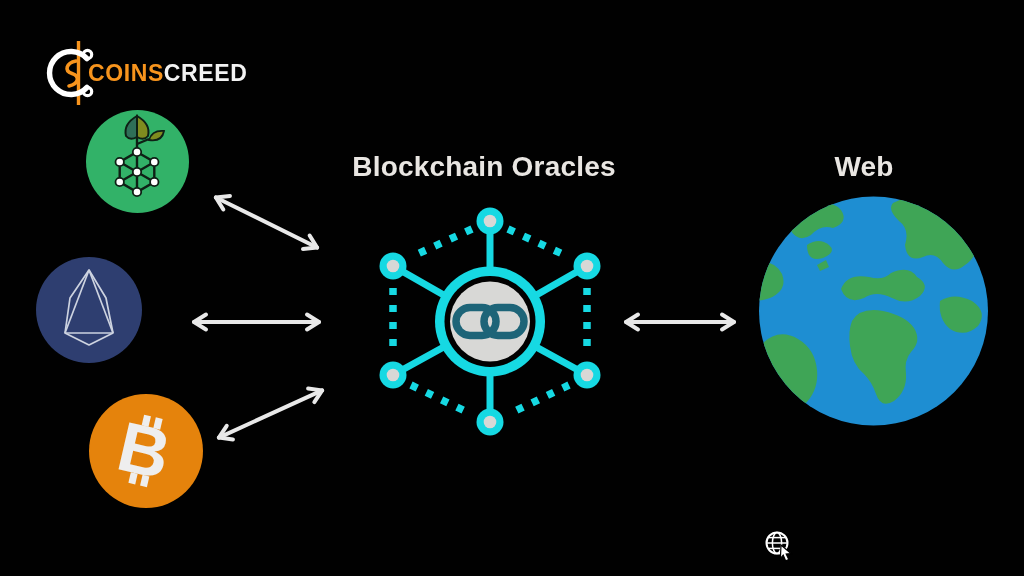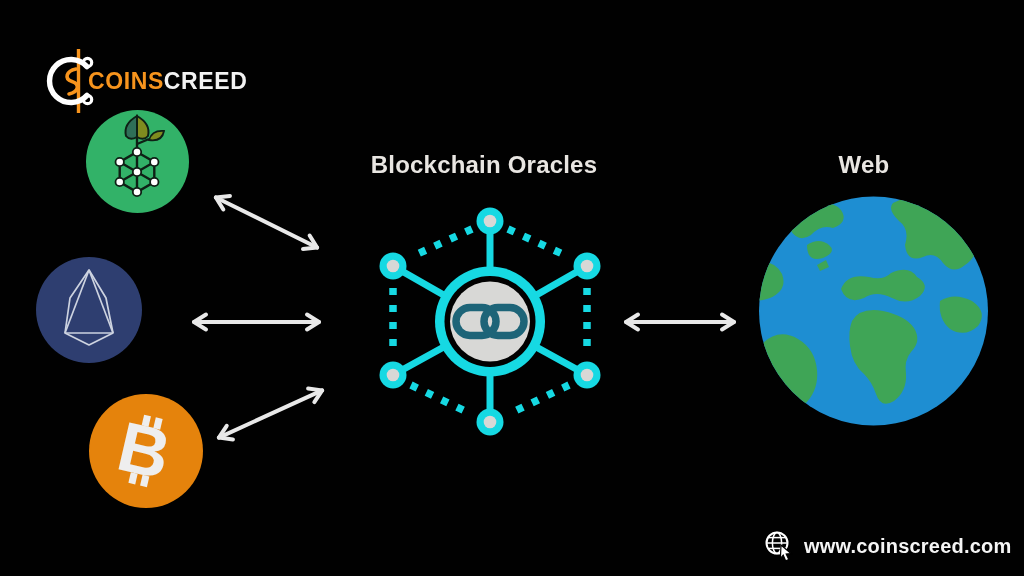--- a/index.html
+++ b/index.html
@@ -2,26 +2,26 @@
 <html><head>
 <meta charset="utf-8">
 <style>
   html,body{margin:0;padding:0;background:#000;}
   #canvas{
     position:relative;width:1024px;height:576px;background:#010101;overflow:hidden;
     font-family:"Liberation Sans", sans-serif;
   }
   .abs{position:absolute;}
   
-  #brand{left:42px;top:48px;width:260px;height:66px;}
+  #brand{left:42px;top:40px;width:260px;height:66px;}
   #brand-text{position:absolute;left:46px;top:23px;font-size:23px;font-weight:700;letter-spacing:.6px;line-height:20px;white-space:nowrap;}
   #brand-text .p1{color:#f7941d;}
   #brand-text .p2{color:#f2f2f2;}
   
-  .title{position:absolute;top:151px;transform:translateX(-50%);font-size:24px;font-weight:700;color:#e9e6e2;letter-spacing:.2px;white-space:nowrap;}
+  .title{position:absolute;top:151px;transform:translateX(-50%);font-size:28px;font-weight:700;color:#e9e6e2;letter-spacing:.2px;white-space:nowrap;}
   #oracle-title{left:484px;}
   #web-title{left:864px;}
   
   #footer{left:764px;top:529px;height:34px;display:flex;align-items:center;gap:8px;}
   #footer-url{color:#f5f5f5;font-size:20px;font-weight:600;letter-spacing:.2px;}
   svg{display:block;}
 </style>
 </head>
 <body>
 
@@ -185,16 +185,15 @@
     <svg width="32" height="34" viewBox="0 0 32 34">
       <g stroke="#ffffff" fill="none">
         <circle cx="13" cy="14" r="10.5" stroke-width="2"></circle>
         <ellipse cx="13" cy="14" rx="4.6" ry="10.5" stroke-width="1.5"></ellipse>
         <line x1="2.6" y1="14" x2="23.4" y2="14" stroke-width="1.5"></line>
         <line x1="4.2" y1="8.6" x2="21.8" y2="8.6" stroke-width="1.5"></line>
         <line x1="4.2" y1="19.4" x2="21.8" y2="19.4" stroke-width="1.5"></line>
       </g>
       <path d="M17,16 L27,24.5 L22.2,25 L24.8,30.5 L21.6,31.8 L19.2,26.2 L16.4,29.6 Z" fill="#ffffff" stroke="#010101" stroke-width="1.2"></path>
     </svg>
-    <span id="footer-url">www.coinscreed.com</span>
   </div>
 
 </div>
 
 </body></html>

